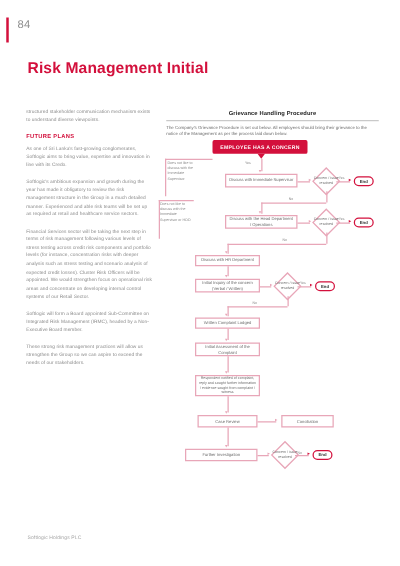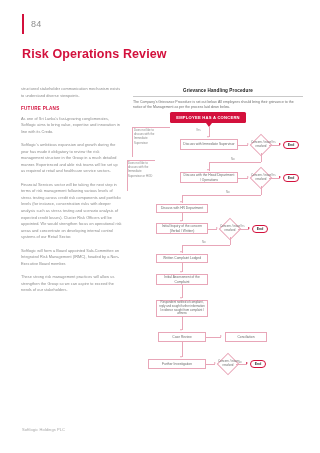--- a/index.html
+++ b/index.html
@@ -5,21 +5,21 @@
   * { box-sizing: border-box; margin: 0; padding: 0; }
   html, body {
     width: 320px; height: 453px;
     background: #ffffff;
     font-family: "Liberation Sans", sans-serif;
     overflow: hidden;
   }
   .page { position: relative; width: 320px; height: 453px; background: #fff; }
 
   
-  .page-num-wrap { position: absolute; left: 22px; top: 14px; display: flex; align-items: center; }
+  .page-num-wrap { position: absolute; left: 5px; top: 14px; display: flex; }
   .page-num-bar { width: 2px; height: 20px; background: #d3103c; margin-right: 7px; }
   .page-num { font-size: 9px; color: #8e8e8e; letter-spacing: .2px; }
 
   .title {
     position: absolute; left: 22px; top: 47px;
     font-size: 12.5px; font-weight: bold; color: #d3103c; letter-spacing: .1px;
   }
 
   
   .left-col { position: absolute; left: 21px; top: 86px; width: 101px; }
@@ -113,21 +113,21 @@
 </head>
 <body>
 
 <div class="page">
 
   <div class="page-num-wrap">
     <div class="page-num-bar"></div>
     <div class="page-num">84</div>
   </div>
 
-  <div class="title">Risk Operations Review</div>
+  <div class="title">Risk Management Initial</div>
 
   <div class="left-col">
     <p>structured stakeholder communication mechanism exists to understand diverse viewpoints.</p>
     <div class="sec-head">FUTURE PLANS</div>
     <p>As one of Sri Lanka's fast-growing conglomerates, Softlogic aims to bring value, expertise and innovation in line with its Credo.</p>
     <p>Softlogic's ambitious expansion and growth during the year has made it obligatory to review the risk management structure in the Group in a much detailed manner. Experienced and able risk teams will be set up as required at retail and healthcare service sectors.</p>
     <p>Financial Services sector will be taking the next step in terms of risk management following various levels of stress testing across credit risk components and portfolio levels (for instance, concentration risks with deeper analysis such as stress testing and scenario analysis of expected credit losses). Cluster Risk Officers will be appointed. We would strengthen focus on operational risk areas and concentrate on developing internal control systems of our Retail Sector.</p>
     <p>Softlogic will form a Board appointed Sub-Committee on Integrated Risk Management (IRMC), headed by a Non-Executive Board member.</p>
     <p>These strong risk management practices will allow us strengthen the Group so we can aspire to exceed the needs of our stakeholders.</p>
   </div>

